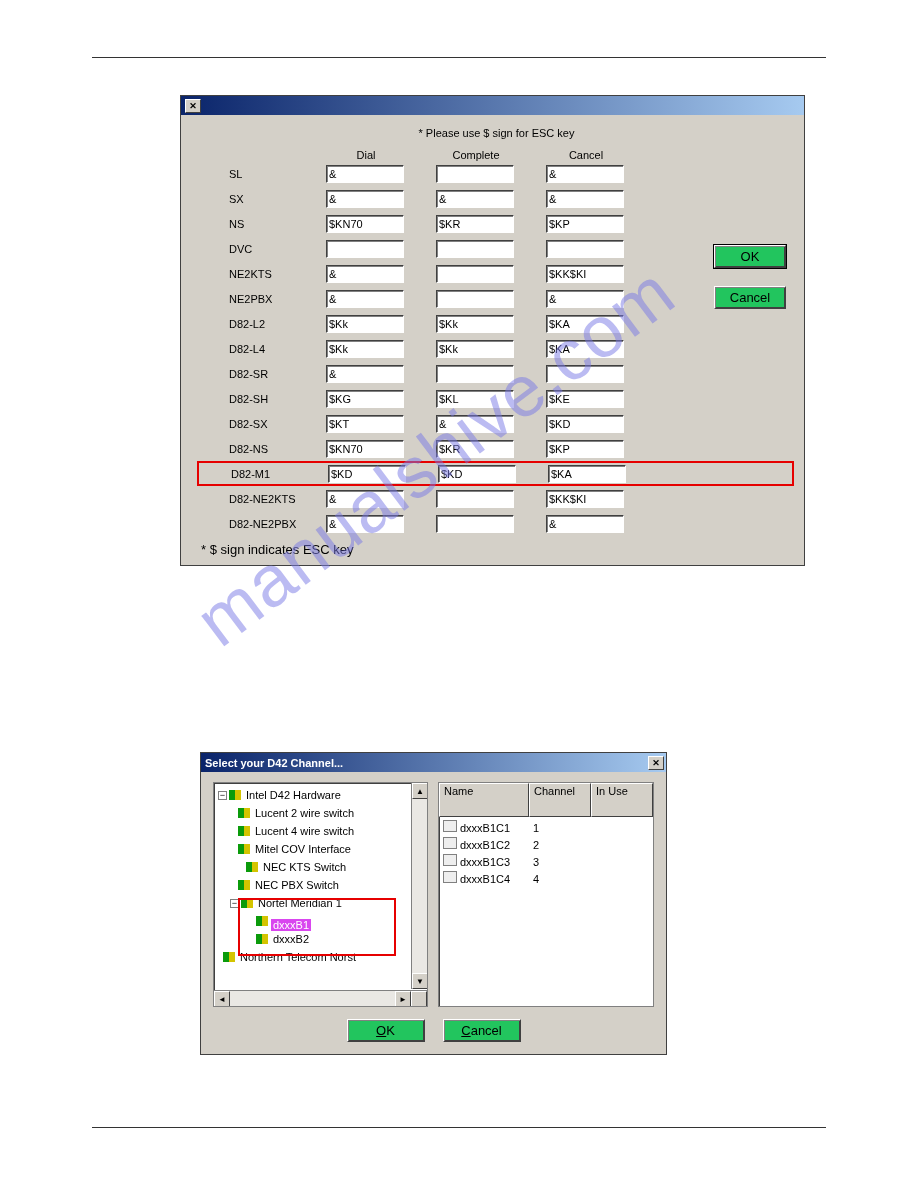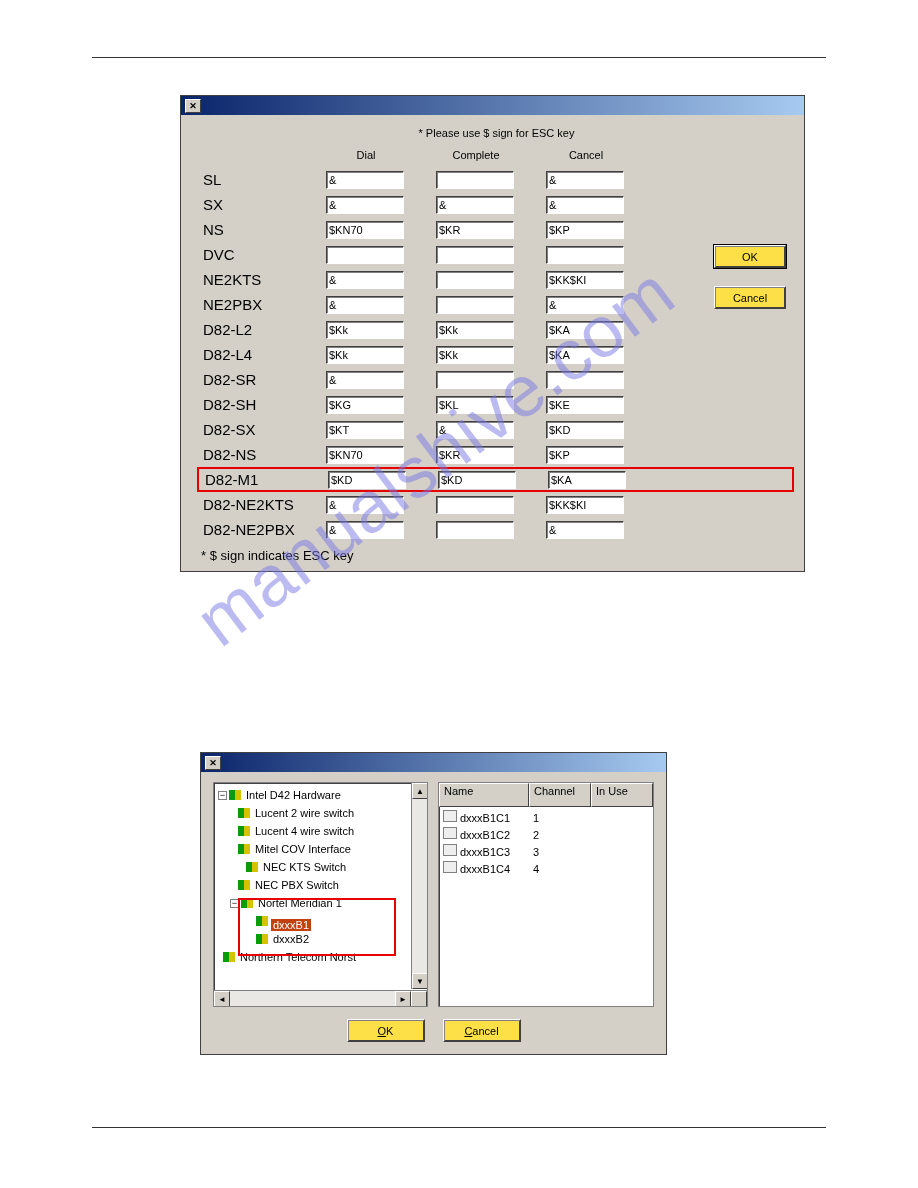--- a/index.html
+++ b/index.html
@@ -60,47 +60,47 @@
     border: 1px solid #fff;
     border-right-color: #404040;
     border-bottom-color: #404040;
     display: flex; align-items:center; justify-content:center;
     font-family: Arial;
     font-size: 9px; font-weight:bold;
     color:#000;
   }
   .dlg1-body { padding: 10px 12px 8px 20px; position:relative; }
   .hint { text-align:center; font-size:11px; margin: 2px 0 10px 0; }
-  .hdr-row { display:grid; grid-template-columns: 125px 80px 30px 80px 30px 80px; margin-bottom:6px; }
+  .hdr-row { display:grid; grid-template-columns: 125px 80px 30px 80px 30px 80px; }
   .hdr { text-align:center; font-size:11px; }
   .row-inner { display:grid; grid-template-columns: 125px 80px 30px 80px 30px 80px; align-items:center; height:25px; }
   .row-outline { border:2px solid #e60000; height:25px; margin-left:-4px; padding-left:4px; margin-right:-2px; padding-right:2px; }
-  .rlabel { font-size:15px; padding-left:2px; }
+  .rlabel { font-size:11px; padding-left:2px;margin-left:26px; }
   .infield {
     width: 78px; height: 18px;
     background:#fff;
     border:1px solid #808080;
     border-top-color:#404040;
     border-left-color:#404040;
     border-right-color:#fff;
     border-bottom-color:#fff;
     box-shadow: inset 1px 1px 0 #808080;
     font-size:11px;
     padding:1px 2px;
     font-family:Tahoma, Arial, sans-serif;
   }
   .foot { font-size:13px; margin-top:6px; }
   .dlg1-buttons { position:absolute; right:18px; top:130px; display:flex; flex-direction:column; gap:18px; }
   .winbtn {
     width:72px; height:23px;
-    background:#fde047;
+    background:#22c55e;
     border:1px solid #404040;
     border-top-color:#fff; border-left-color:#fff;
     box-shadow: 1px 1px 0 #808080 inset, -1px -1px 0 #404040 inset;
-    font-size:11px;
+    font-size:13px;
     position:relative;
   }
   .winbtn.default { outline:1px solid #000; }
 
   
   .dlg2 {
     position:absolute;
     left:200px; top:752px;
     width:467px;
     background:#d4d0c8;
@@ -125,21 +125,21 @@
     font-size:9px; line-height:1;
     margin-right:2px;
     background:#fff;
     color:#000;
   }
   .ticon { display:inline-flex; gap:0; margin-right:3px; }
   .ticon span { width:6px; height:10px; display:inline-block; }
   .ticon .g { background:#0b9b0b; }
   .ticon .y { background:#d4c400; }
   .tlabel { padding:0 2px; }
-  .tlabel.sel { background:#c2410c; color:#fff;margin-top:8px; }
+  .tlabel.sel { background:#d946ef; color:#fff;margin-top:8px; }
   .red-outline-tree {
     position:absolute;
     border:2px solid #e60000;
     pointer-events:none;
   }
   .scrollv {
      position:absolute; right:0; top:0; bottom:17px; width:16px;
      background:#d4d0c8;
      border-left:1px solid #808080;
   }
@@ -160,21 +160,21 @@
   .scrollv .sbtn { height:16px; }
   .scrolltrack { flex:1; background:repeating-conic-gradient(#d4d0c8 0% 25%, #fff 0% 50%) 50% / 2px 2px; }
   .scrollv .scrolltrack { height:calc(100% - 32px); }
   .listpane {
     flex:1; height:225px;
     background:#fff;
     border:1px solid #808080;
     box-shadow: inset 1px 1px 0 #404040, inset -1px -1px 0 #fff;
     overflow:hidden;
   }
-  .listhdr { display:flex; height:24px; }
+  .listhdr { display:flex; height:34px; }
   .colhdr {
     background:#d4d0c8;
     border:1px solid #fff;
     border-right-color:#404040; border-bottom-color:#404040;
     font-size:11px; padding:1px 4px 0 4px;
   }
   .listrow { display:flex; height:17px; align-items:flex-end; font-size:11px; }
   .lcell { padding:0 4px; overflow:hidden; }
   .licon {
     width:14px; height:12px;
@@ -333,20 +333,21 @@
     <div class="foot">* $ sign indicates ESC key</div>
     <div class="dlg1-buttons">
       <button class="winbtn default">OK</button>
       <button class="winbtn">Cancel</button>
     </div>
   </div>
 </div>
 
 <div class="dlg2">
   <div class="titlebar">
+    <span class="title">Select your D42 Channel...</span>
     <div class="closebtn">✕</div>
   </div>
   <div class="dlg2-body">
     <div class="panes">
 
       <div class="treepane">
         <div class="treeview" id="tree">
             <div class="treerow" style="padding-left:2px">
               <span class="twisty">−</span>
               <span class="ticon">

